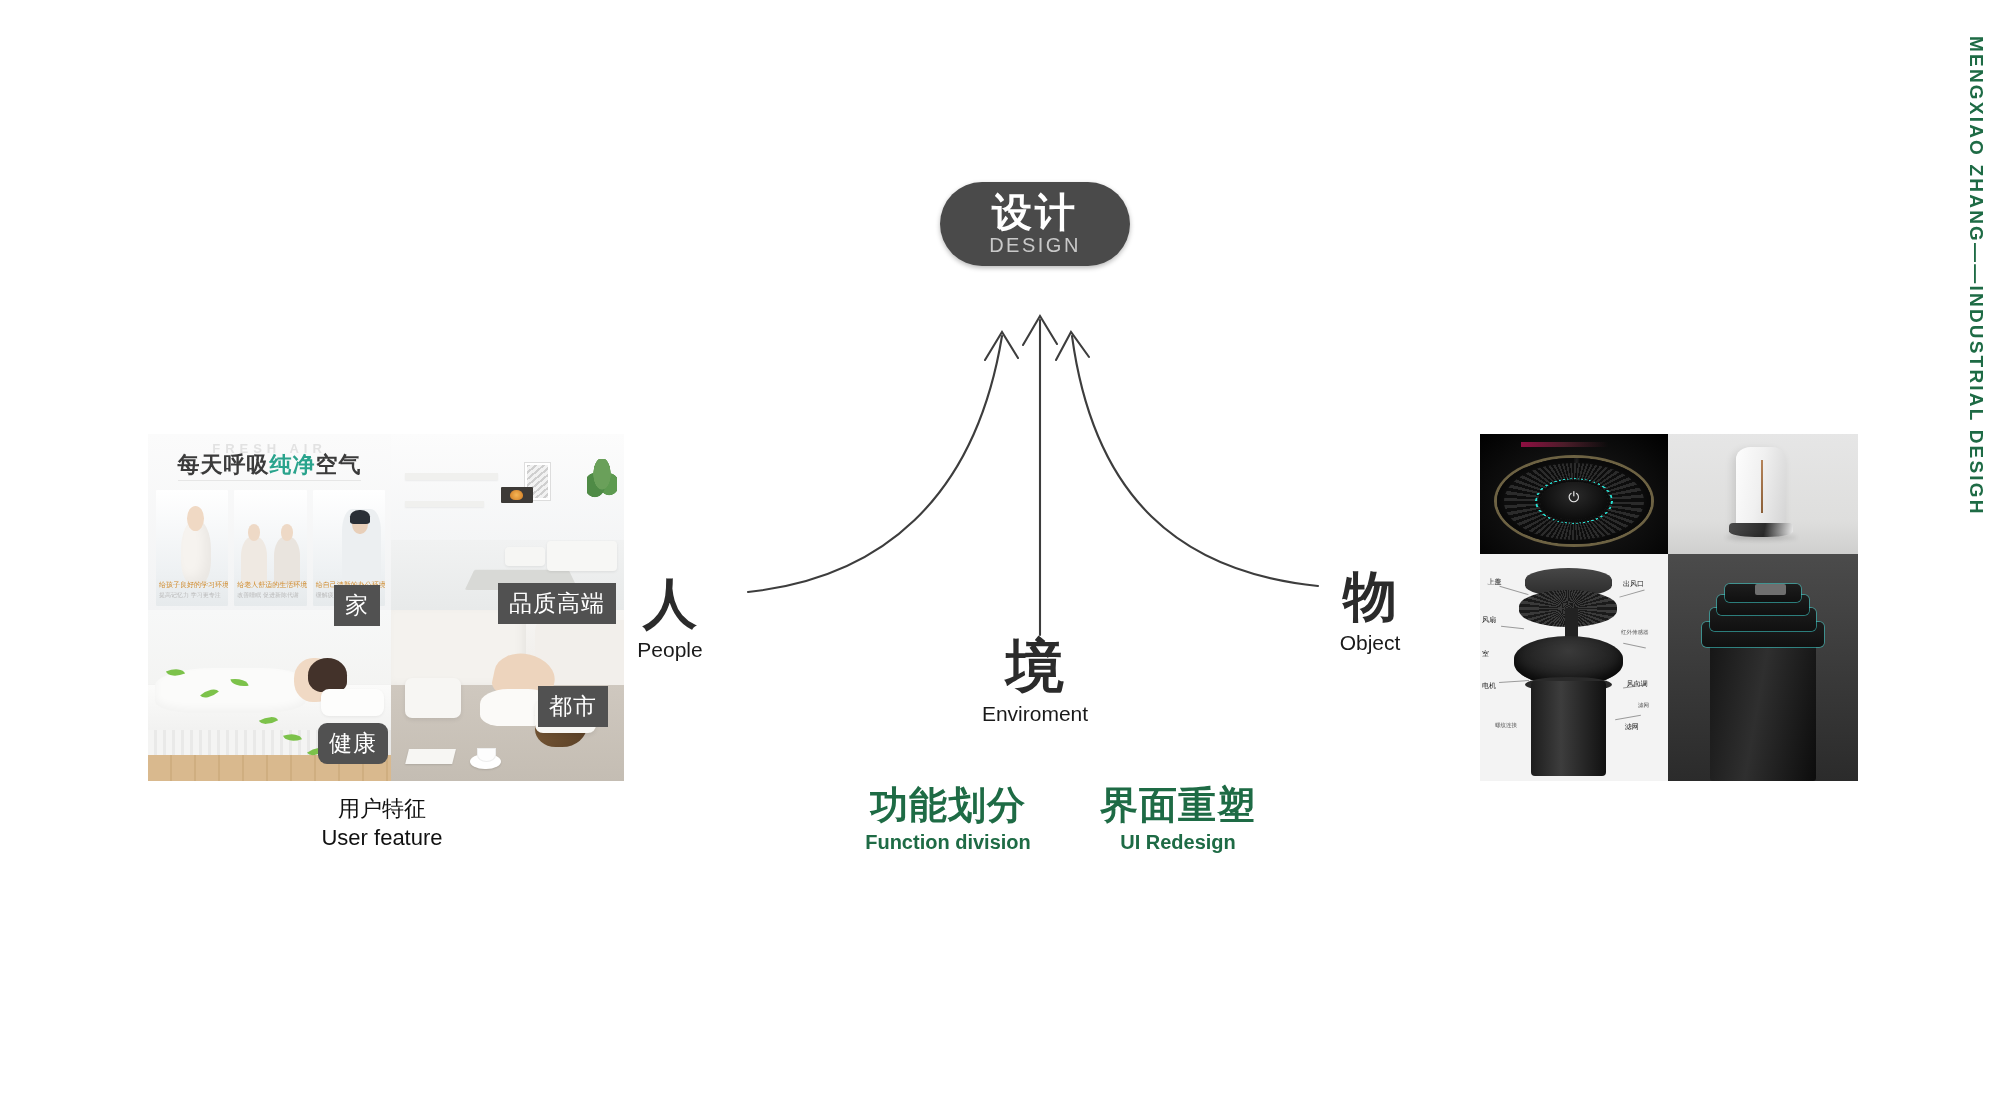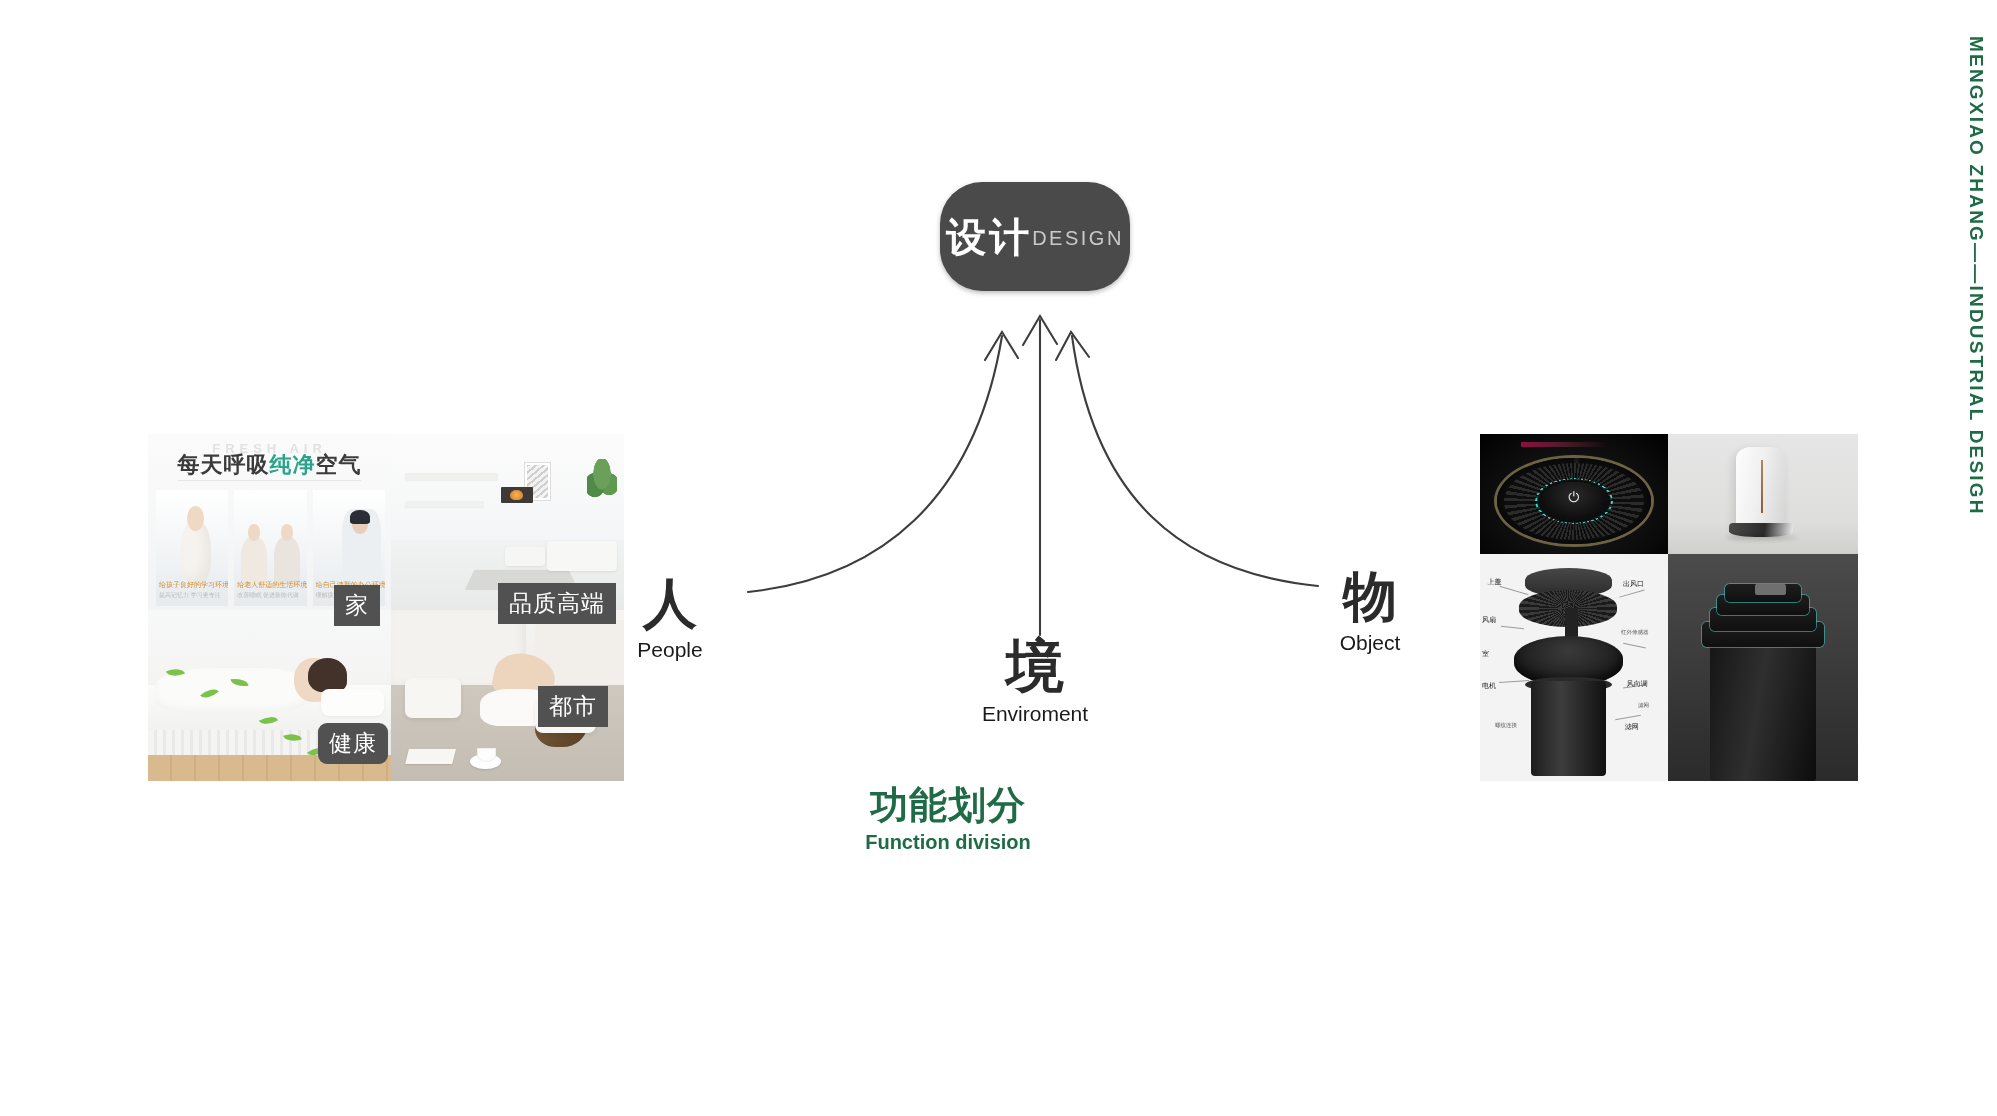--- a/index.html
+++ b/index.html
@@ -24,24 +24,24 @@
   
   #author-strip{
     position:absolute;right:10px;top:36px;
     writing-mode:vertical-rl;text-orientation:mixed;
     font-size:19px;font-weight:bold;letter-spacing:2.2px;
     color:#1e6b45;white-space:nowrap;
   }
 
   
   #design-badge{
-    position:absolute;left:940px;top:182px;width:190px;height:109px;
+    position:absolute;left:940px;top:182px;width:190px;height:84px;
     background:#4a4a4a;border-radius:42px;
     box-shadow:0 2px 5px rgba(0,0,0,.28);
-    display:flex;align-items:center;justify-content:center;
+    display:flex;flex-direction:column;align-items:center;justify-content:center;
   }
   #design-badge .cn{
     color:#ffffff;font-size:40px;font-weight:bold;line-height:40px;
     letter-spacing:3px;
     font-family:"DejaVu Sans","Liberation Sans",sans-serif;
   }
   #design-badge .en{
     color:#c9c9c9;font-size:20px;line-height:22px;letter-spacing:2.5px;
     margin-top:2px;
   }
@@ -268,20 +268,24 @@
     <div class="en">Enviroment</div>
   </div>
   <div class="node" id="node-object">
     <div class="glyph">物</div>
     <div class="en">Object</div>
   </div>
 
   <div class="green-label" id="label-function">
     <div class="cn">功能划分</div>
     <div class="en">Function division</div>
+  </div>
+  <div class="green-label" id="label-ui">
+    <div class="cn">界面重塑</div>
+    <div class="en">UI Redesign</div>
   </div>
 
   <div class="collage" id="collage-user">
 
     <div class="cell ad">
       <div class="ad-fresh">FRESH AIR</div>
       <div class="ad-head"><span>每天呼吸</span><em>纯净</em><span>空气</span></div>
       <div class="ad-rule"></div>
       <div class="ad-thumbs">
         <div class="ad-thumb">
@@ -404,14 +408,18 @@
     <div class="cell pv-black">
       <div class="tw"></div>
       <div class="step s1"></div>
         <div class="step s2"></div>
         <div class="step s3"></div>
         <div class="step s4"></div>
       <div class="screen"></div>
     </div>
   </div>
 
+  <div class="caption" id="caption-user">
+    <div class="cn">用户特征</div>
+    <div class="en">User feature</div>
+  </div>
 
 </div>
 
 </body></html>

